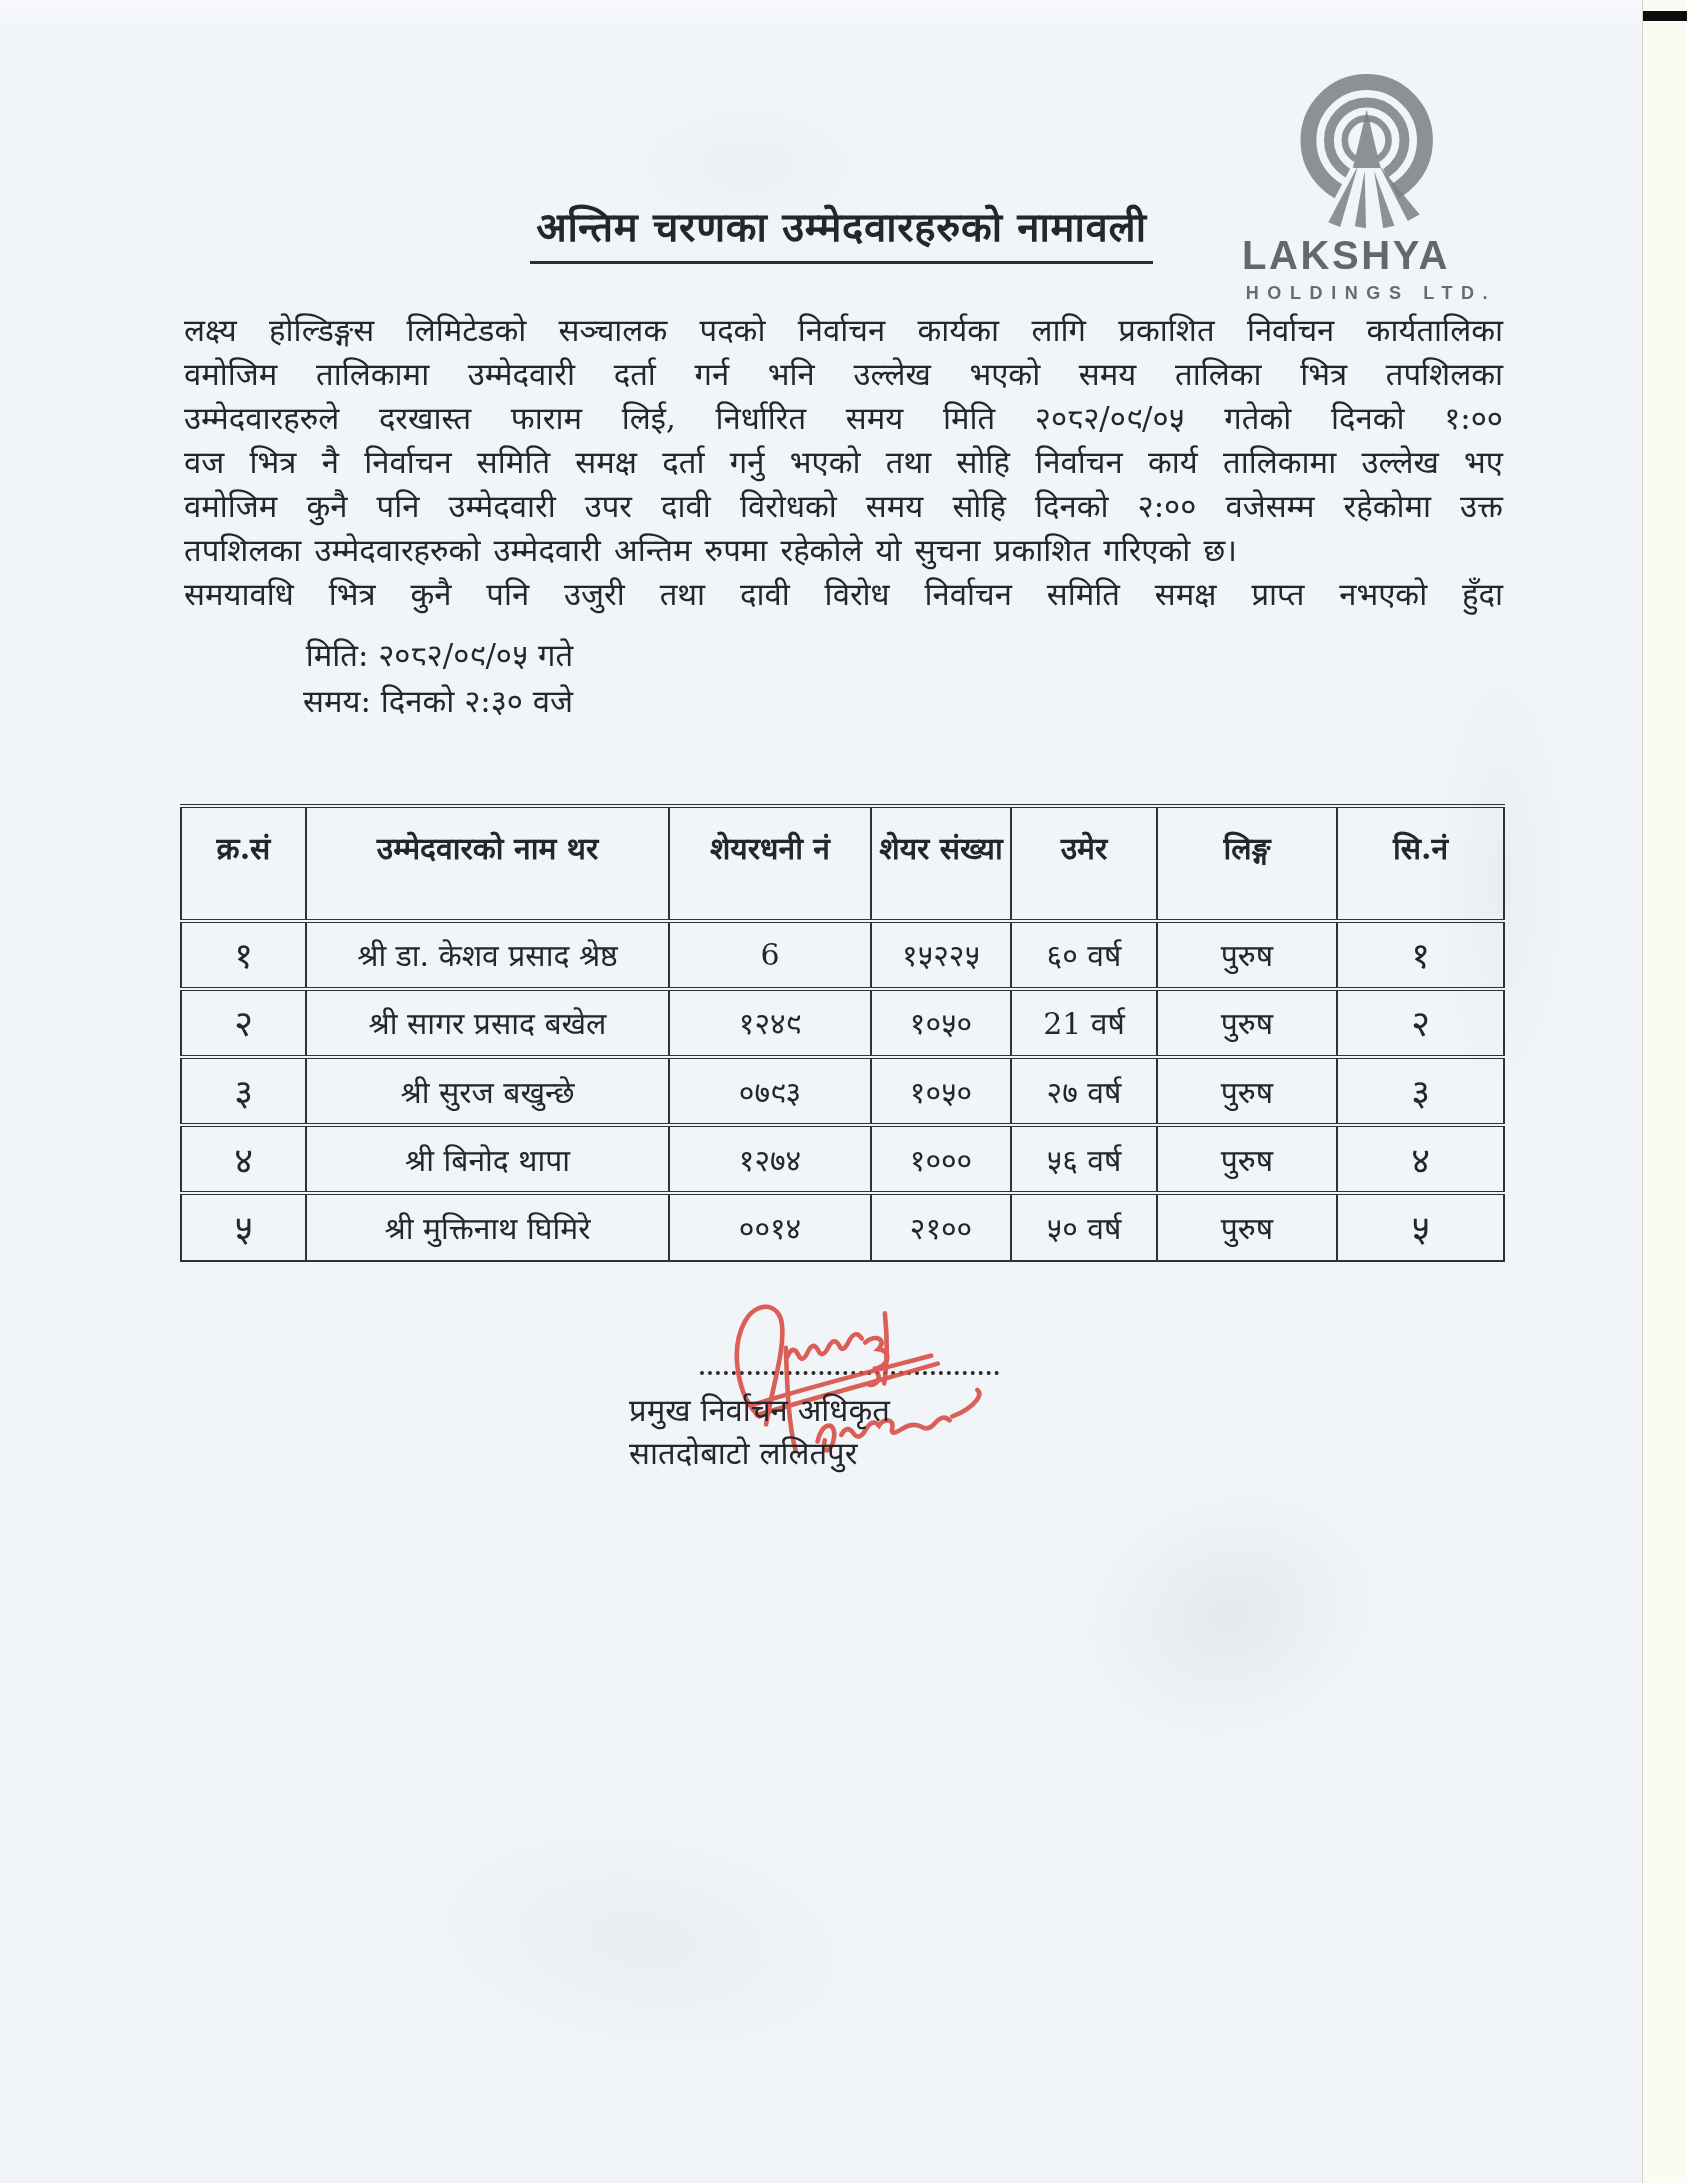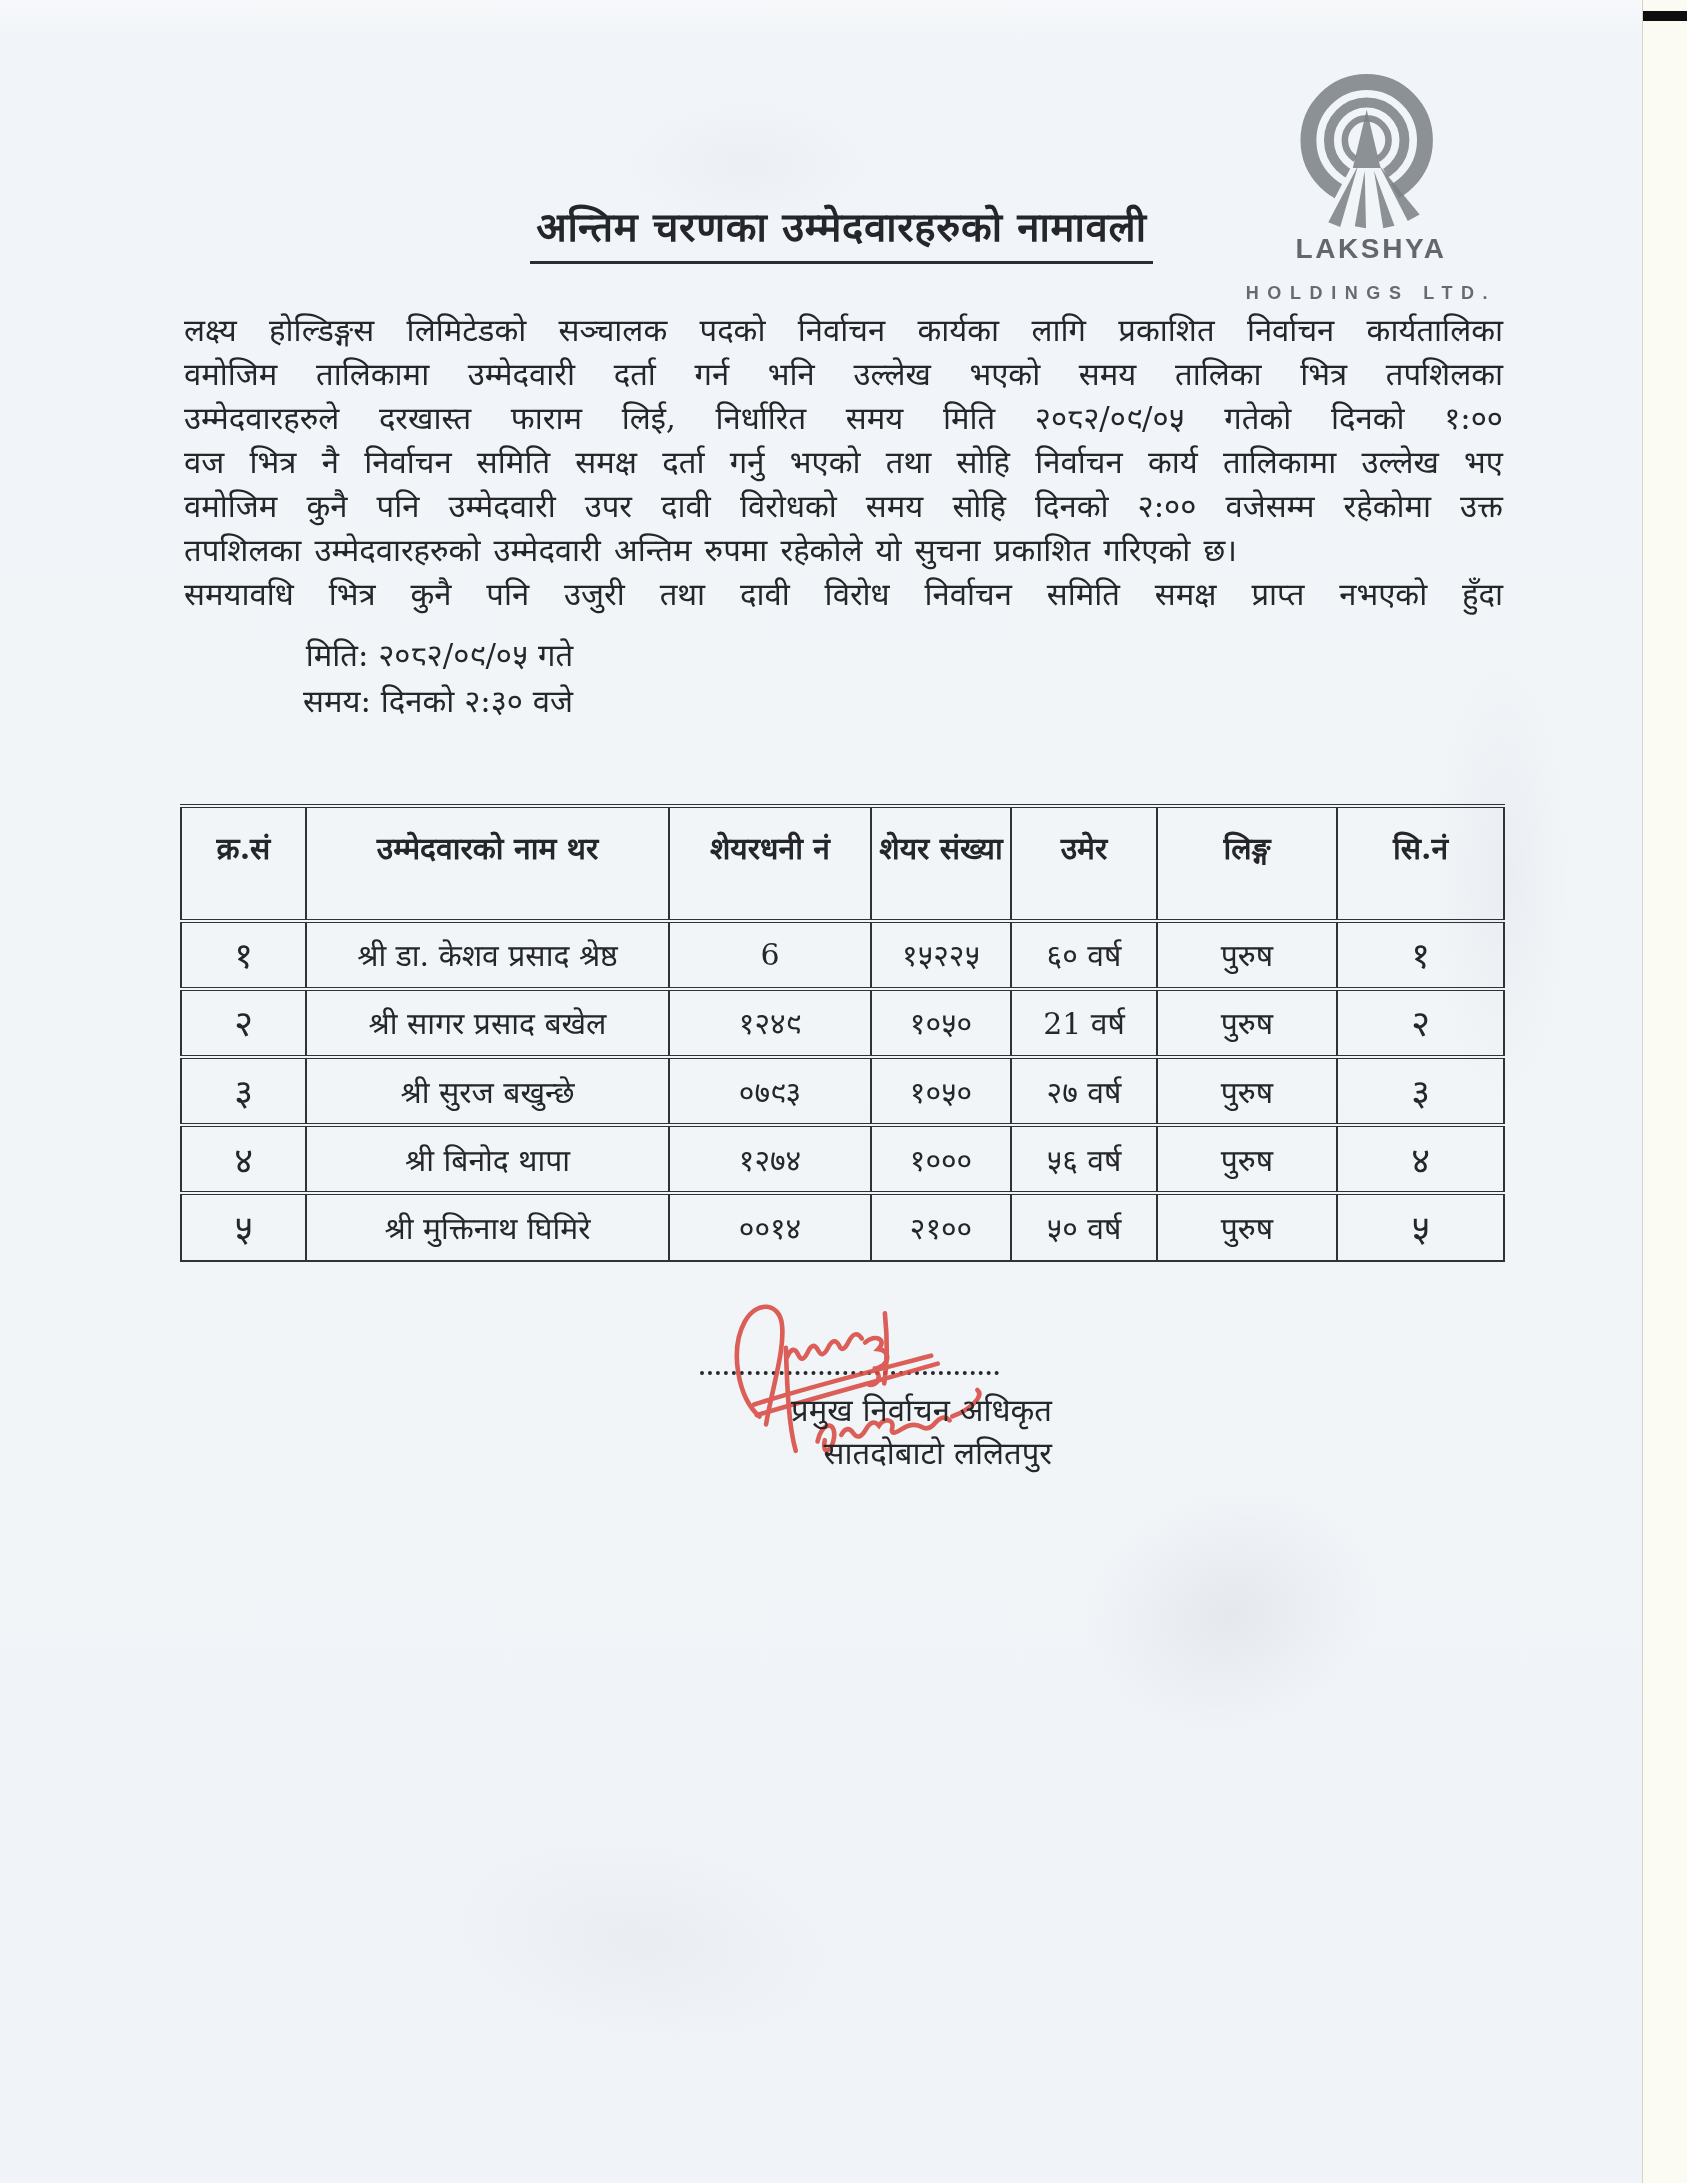--- a/index.html
+++ b/index.html
@@ -20,23 +20,23 @@
     background:radial-gradient(closest-side,rgba(120,132,150,.10),rgba(120,132,150,0) 70%);}
   .sm2{left:1409px;top:582px;width:185px;height:595px;
     background:radial-gradient(closest-side,rgba(128,138,152,.07),rgba(128,138,152,0) 75%);}
   .sm3{left:370px;top:1800px;width:543px;height:278px;transform:rotate(8deg);
     background:radial-gradient(closest-side,rgba(120,130,145,.06),rgba(120,130,145,0) 75%);}
   .sm4{left:582px;top:79px;width:331px;height:172px;
     background:radial-gradient(closest-side,rgba(130,140,155,.05),rgba(130,140,155,0) 75%);}
 
   
   .logo-mark{position:absolute;left:1274px;top:74px;width:192px;height:159px;}
-  .logo-word{position:absolute;left:1242px;top:233px;width:258px;text-align:center;
+  .logo-word{position:absolute;left:1242px;top:233px;width:258px;
     font-family:"Liberation Sans","DejaVu Sans",sans-serif;font-weight:800;
-    font-size:28px;letter-spacing:2.6px;color:#585d62;opacity:.92;}
+    font-size:40px;letter-spacing:2.6px;color:#585d62;opacity:.92;}
   .logo-sub{position:absolute;left:1242px;top:283px;width:258px;text-align:center;
     font-family:"Liberation Sans","DejaVu Sans",sans-serif;font-weight:700;
     font-size:18px;letter-spacing:8.6px;color:#585d62;opacity:.9;white-space:nowrap;}
 
   
   .title{position:absolute;left:180px;top:198px;width:1323px;text-align:center;
     font-size:40px;font-weight:600;letter-spacing:0.7px;}
   .title span{border-bottom:3.3px solid #2a2d31;padding:0 6.6px 10.6px 6.6px;}
 
   
@@ -57,21 +57,21 @@
   table.cand thead th{height:89px;vertical-align:top;padding-top:19px;
     border-top:4.6px double #2f3236;border-bottom:4.6px double #2f3236;font-weight:600;}
   table.cand tbody td{height:59px;vertical-align:middle;border-bottom:4.6px double #2f3236;}
   table.cand tbody tr:last-child td{border-bottom:2.6px solid #2f3236;}
   td.big{font-size:36px;}
 
   
   .dotline{position:absolute;left:700px;top:1338px;width:299px;height:33px;
     border-bottom:4.6px dotted #26282c;}
   .sig{position:absolute;left:688px;top:1287px;width:337px;height:175px;}
-  .footer{position:absolute;left:629px;top:1389px;width:423px;text-align:right;
+  .footer{position:absolute;left:629px;top:1389px;width:423px;text-align:left;
     font-size:31px;line-height:43px;}
 </style>
 </head>
 <body>
 
 <div class="page">
 
   <div class="scan-strip"></div>
   <div class="corner-mark"></div>
   <div class="smudge sm1"></div>

